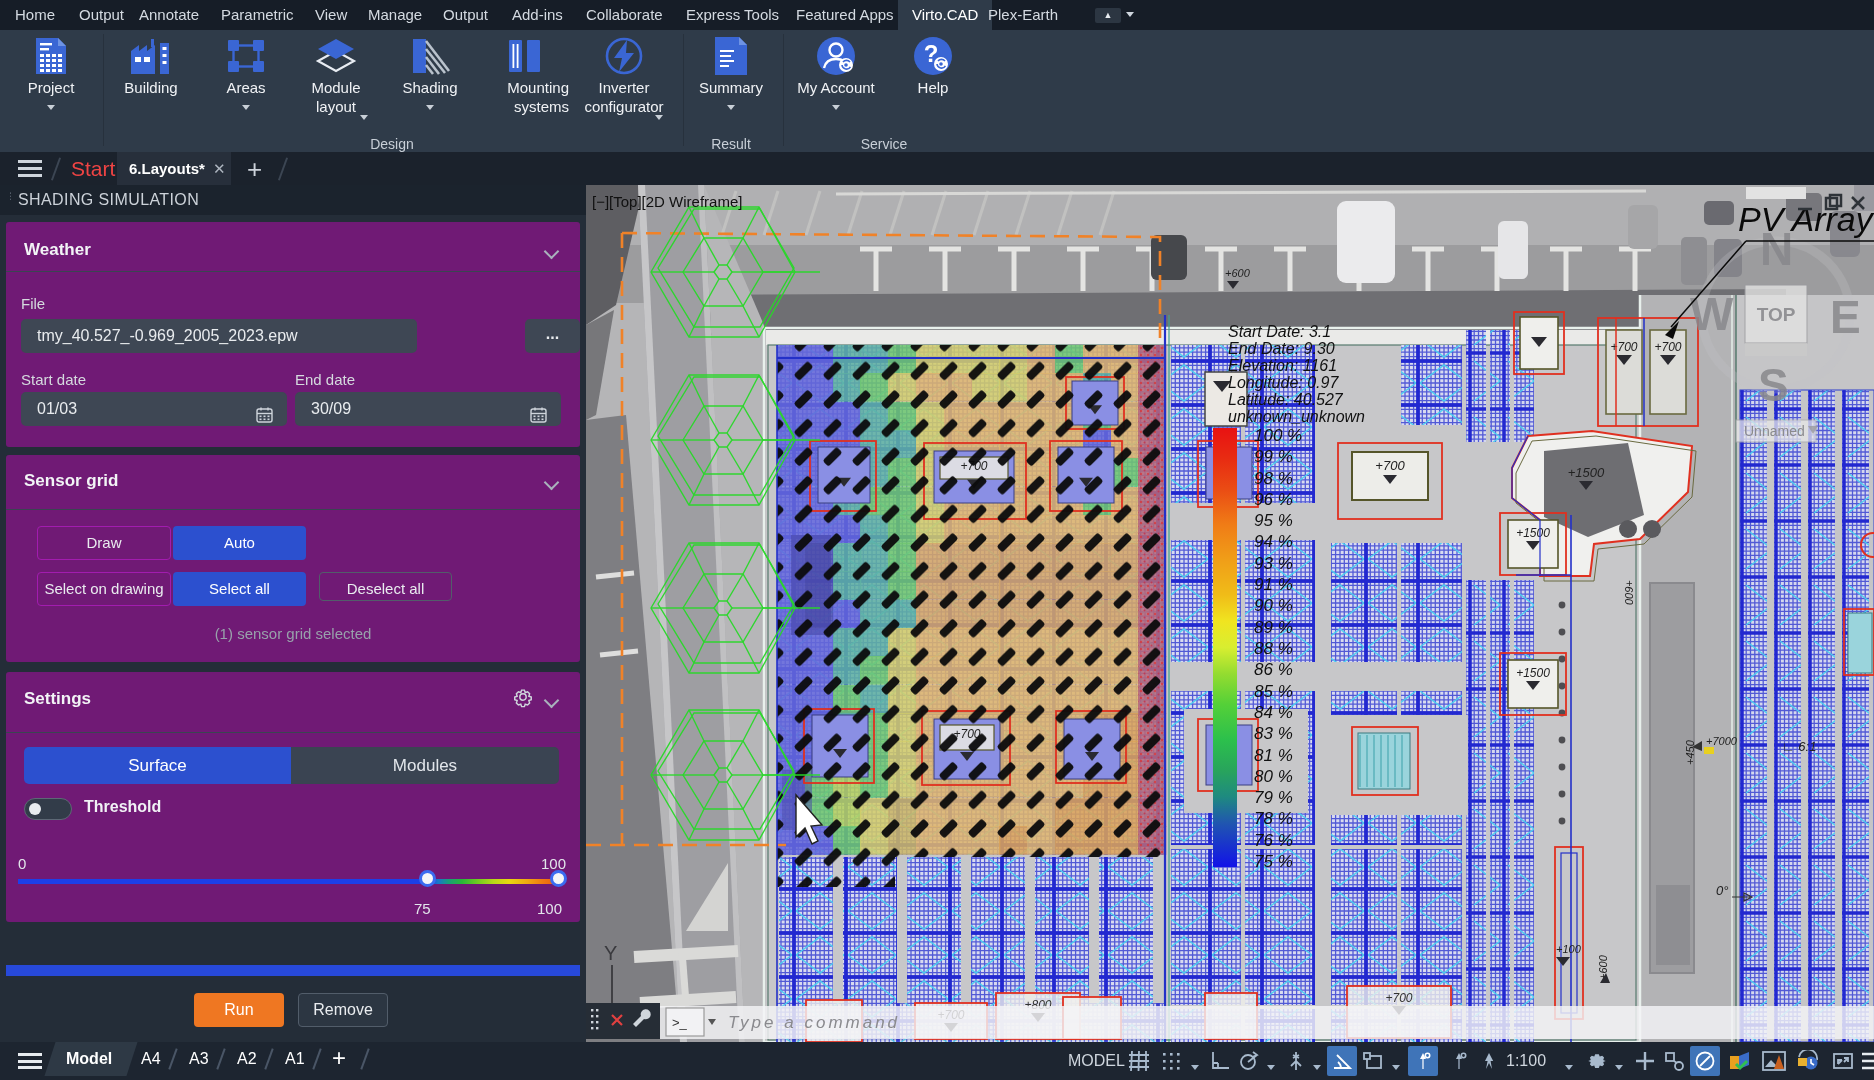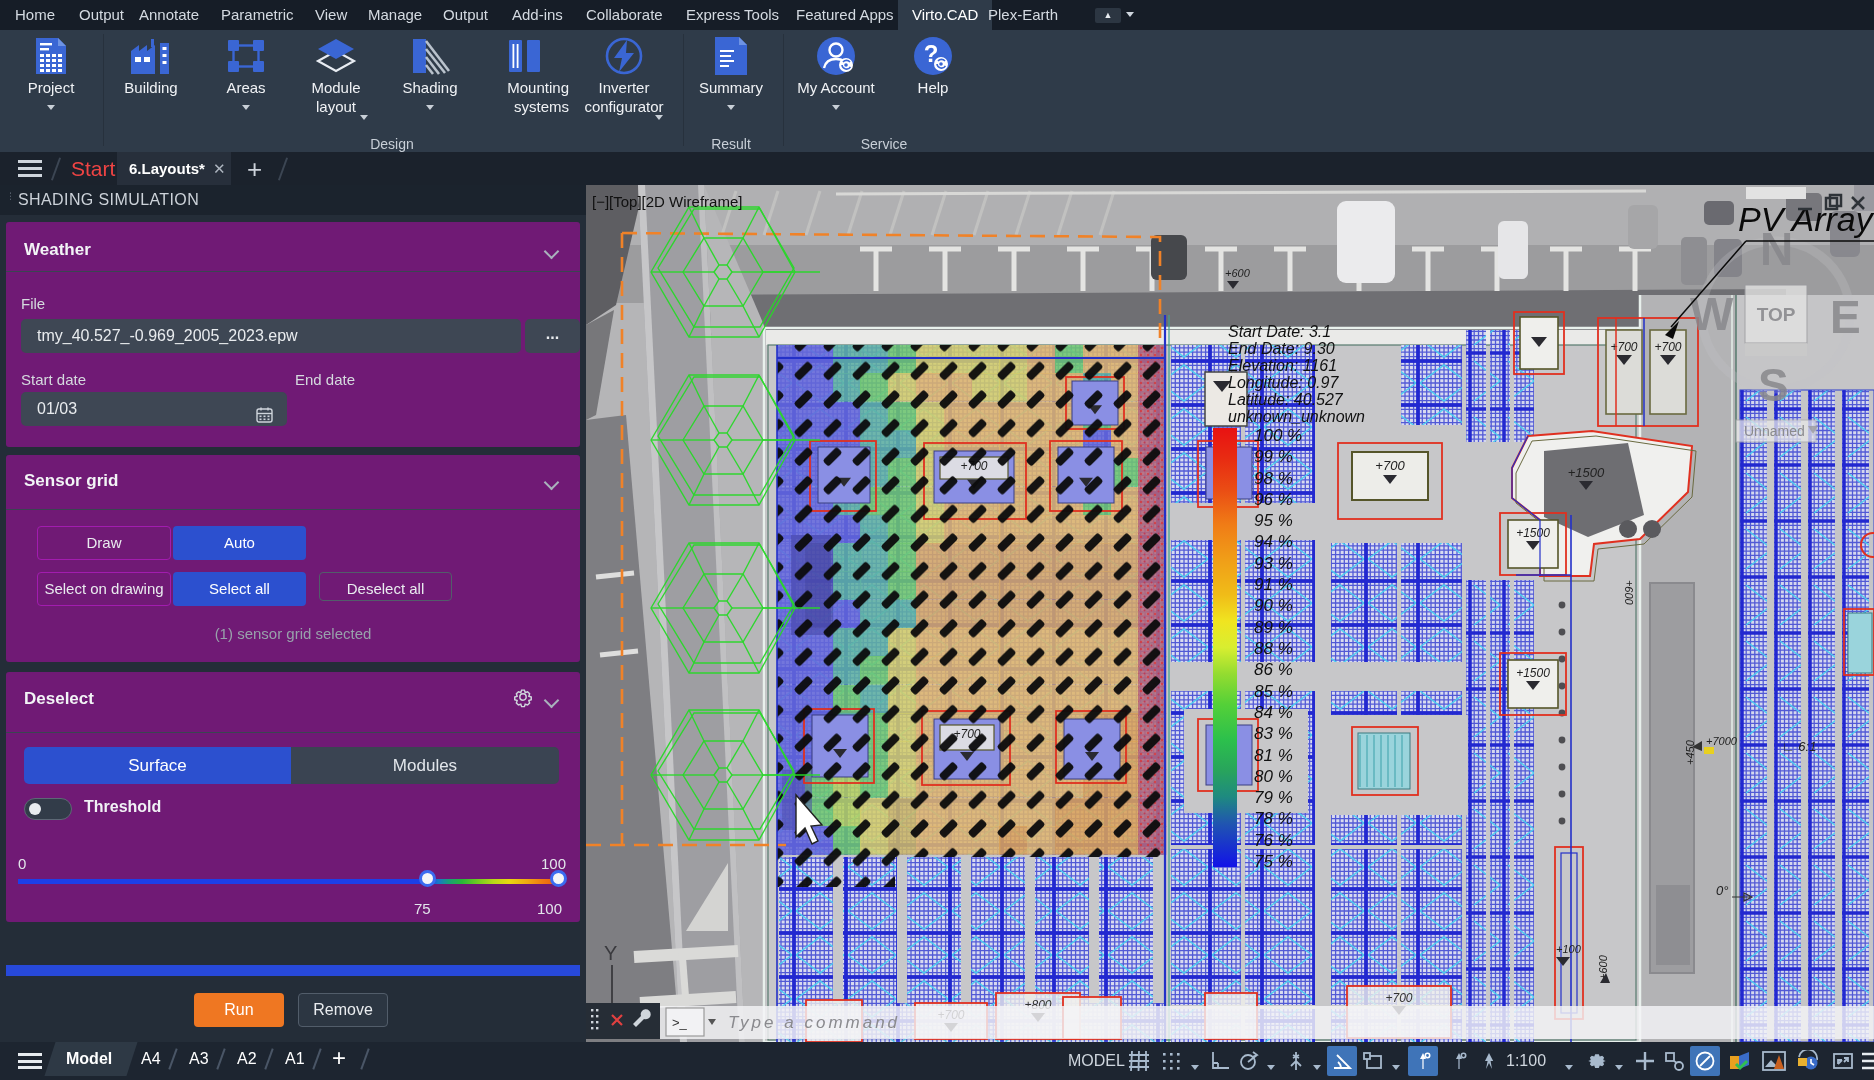--- a/index.html
+++ b/index.html
@@ -233,52 +233,66 @@
 <div id="panel" class="abs">
 <div class="abs" style="left:0;top:0;width:586px;height:30px;background:#1b232d">
 <div class="abs" style="left:6px;top:9px;width:4px;height:12px;color:#6a7480;font-size:9px;line-height:4px">⋮</div>
 <div class="abs" style="left:18px;top:0;height:30px;line-height:30px;font-size:16px;color:#ccd2d9;letter-spacing:0.4px">SHADING SIMULATION</div>
 </div>
 <div class="card" style="top:37px;height:225px;">
 <div class="chead" style="top:18px">Weather</div>
 <div class="chev" style="left:540px;top:24px"></div>
 <div class="cdiv" style="top:49px"></div>
 <div class="lbl" style="left:15px;top:73px">File</div>
-<div class="inp" style="left:15px;top:97px;width:500px;height:34px;line-height:34px;padding-left:16px">tmy_40.527_-0.969_2005_2023.epw</div>
+<div class="inp" style="left:15px;top:97px;width:396px;height:34px;line-height:34px;padding-left:16px">tmy_40.527_-0.969_2005_2023.epw</div>
 <div class="inp" style="left:519px;top:97px;width:55px;height:34px;line-height:30px;text-align:center;font-weight:bold">...</div>
 <div class="lbl" style="left:15px;top:149px">Start date</div>
 <div class="lbl" style="left:289px;top:149px">End date</div>
 <div class="inp" style="left:15px;top:170px;width:266px;height:34px;line-height:34px;padding-left:16px">01/03<span style="position:absolute;right:14px;top:9px"><svg width="17" height="16" viewBox="0 0 17 16">
               <rect x="1" y="2" width="15" height="13" rx="2" fill="none" stroke="#cfd5dc" stroke-width="1.4"></rect>
               <line x1="1" y1="6.5" x2="16" y2="6.5" stroke="#cfd5dc" stroke-width="1.4"></line>
               <line x1="5" y1="0.5" x2="5" y2="3.5" stroke="#cfd5dc" stroke-width="1.4"></line>
               <line x1="12" y1="0.5" x2="12" y2="3.5" stroke="#cfd5dc" stroke-width="1.4"></line>
               <g fill="#cfd5dc">
                 <rect x="3.5" y="8.5" width="2" height="1.6"></rect>
                 <rect x="7.5" y="8.5" width="2" height="1.6"></rect>
                 <rect x="11.5" y="8.5" width="2" height="1.6"></rect>
                 <rect x="3.5" y="11.5" width="2" height="1.6"></rect>
                 <rect x="7.5" y="11.5" width="2" height="1.6"></rect>
                 <rect x="11.5" y="11.5" width="2" height="1.6"></rect>
               </g>
             </svg></span></div>
+<div class="inp" style="left:289px;top:170px;width:266px;height:34px;line-height:34px;padding-left:16px">30/09<span style="position:absolute;right:14px;top:9px"><svg width="17" height="16" viewBox="0 0 17 16">
+              <rect x="1" y="2" width="15" height="13" rx="2" fill="none" stroke="#cfd5dc" stroke-width="1.4"></rect>
+              <line x1="1" y1="6.5" x2="16" y2="6.5" stroke="#cfd5dc" stroke-width="1.4"></line>
+              <line x1="5" y1="0.5" x2="5" y2="3.5" stroke="#cfd5dc" stroke-width="1.4"></line>
+              <line x1="12" y1="0.5" x2="12" y2="3.5" stroke="#cfd5dc" stroke-width="1.4"></line>
+              <g fill="#cfd5dc">
+                <rect x="3.5" y="8.5" width="2" height="1.6"></rect>
+                <rect x="7.5" y="8.5" width="2" height="1.6"></rect>
+                <rect x="11.5" y="8.5" width="2" height="1.6"></rect>
+                <rect x="3.5" y="11.5" width="2" height="1.6"></rect>
+                <rect x="7.5" y="11.5" width="2" height="1.6"></rect>
+                <rect x="11.5" y="11.5" width="2" height="1.6"></rect>
+              </g>
+            </svg></span></div>
 </div>
 <div class="card" style="top:270px;height:207px;">
 <div class="chead" style="top:16px">Sensor grid</div>
 <div class="chev" style="left:540px;top:22px"></div>
 <div class="cdiv" style="top:54px"></div>
 <div class="btn ol" style="left:20px;top:71px;width:134px;height:34px;line-height:32px">Draw</div>
 <div class="btn bl" style="left:167px;top:71px;width:133px;height:34px;line-height:34px">Auto</div>
 <div class="btn ol" style="left:20px;top:117px;width:134px;height:34px;line-height:32px">Select on drawing</div>
 <div class="btn bl" style="left:167px;top:117px;width:133px;height:34px;line-height:34px">Select all</div>
 <div class="btn gr" style="left:313px;top:117px;width:133px;height:29px;line-height:32px">Deselect all</div>
 <div class="abs" style="left:0;top:170px;width:574px;text-align:center;font-size:15px;color:#98a1ab">(1) sensor grid selected</div>
 </div>
 <div class="card" style="top:487px;height:250px;">
-<div class="chead" style="top:17px">Deselect</div>
+<div class="chead" style="top:17px">Settings</div>
 <div class="abs" style="left:506px;top:14px"><svg width="22" height="22" viewBox="0 0 24 24">
             <path d="M12 8.5a3.5 3.5 0 1 0 0 7 3.5 3.5 0 0 0 0-7zm9 3.5l-2.6-.9.8-2.6-2.2-2.2-2.6.8L13.5 4.5h-3L9.6 7.1 7 6.3 4.8 8.5l.8 2.6-2.6.9v3l2.6.9-.8 2.6 2.2 2.2 2.6-.8.9 2.6h3l.9-2.6 2.6.8 2.2-2.2-.8-2.6 2.6-.9z" fill="none" stroke="#cfd5dc" stroke-width="1.6"></path>
           </svg></div>
 <div class="chev" style="left:540px;top:23px"></div>
 <div class="cdiv" style="top:60px"></div>
 <div class="btn bl" style="left:18px;top:75px;width:267px;height:37px;line-height:37px;font-size:17px;border-radius:5px 0 0 5px">Surface</div>
 <div class="btn" style="left:285px;top:75px;width:268px;height:37px;line-height:37px;font-size:17px;background:#3a4452;border-radius:0 5px 5px 0;color:#e2e6eb">Modules</div>
 <div class="abs" style="left:18px;top:126px;width:48px;height:22px;border:1.5px solid #5d6875;border-radius:12px;background:#323c49">
           <div style="position:absolute;left:4px;top:3.5px;width:12px;height:12px;border-radius:50%;background:#e8ecf0"></div>
         </div>

